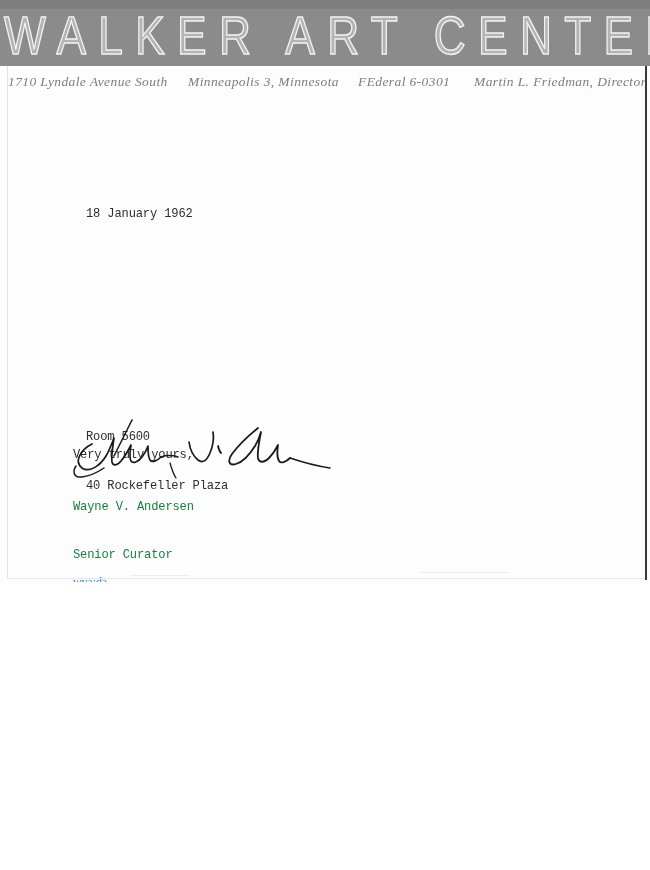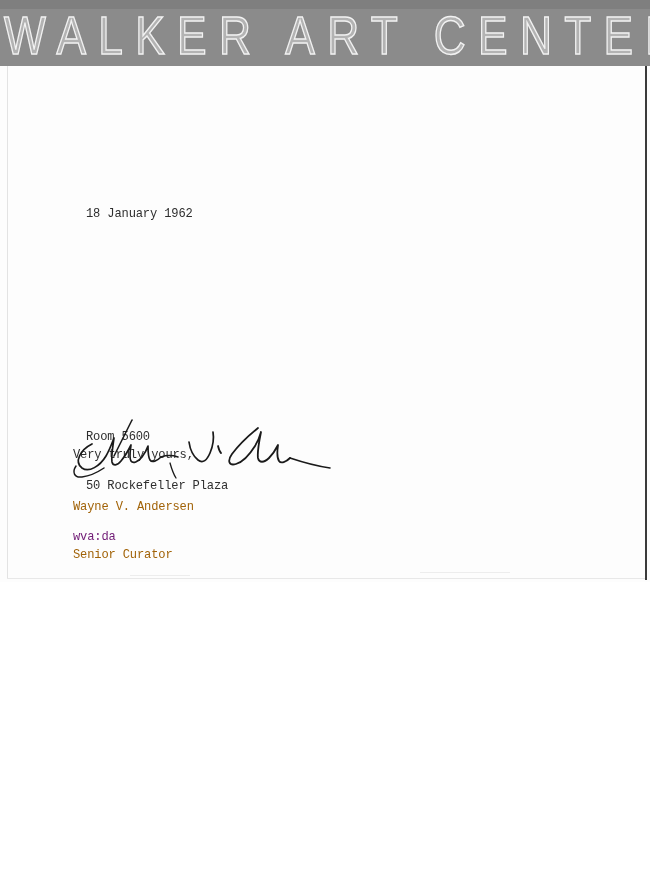--- a/index.html
+++ b/index.html
@@ -140,32 +140,32 @@
     letter-spacing: -0.15px;
     white-space: pre;
   }
   .sig-name-block {
     position: absolute;
     left: 73px;
     top: 466px;
     font-family: "Liberation Mono", monospace;
     font-size: 12.1px;
     line-height: 16.3px;
-    color: #a16207;
+    color: #15803d;
     letter-spacing: -0.15px;
     white-space: pre;
   }
   .initials-block {
     position: absolute;
     left: 73px;
-    top: 496px;
-    font-family: Liberation Mono, monospace;
-    font-size: 12.1px;
-    line-height: 16.3px;
-    color: #701a75;
+    top: 541px;
+    font-family: Liberation Serif, serif;
+    font-size: 12.1px;
+    line-height: 16.3px;
+    color: #3b82f6;
     letter-spacing: -0.15px;
     white-space: pre;
   }
 
   
   .signature {
     position: absolute;
     left: 62px;
     top: 418px;
     width: 290px;
@@ -177,32 +177,38 @@
 </head>
 <body>
 
 <div class="scan-page">
 
   <div class="letterhead">
     <div class="letterhead-topstrip"></div>
     <div class="letterhead-title">WALKER ART CENTER</div>
   </div>
 
+  <div class="letterhead-address">
+    <span class="addr-seg addr-street">1710 Lyndale Avenue South</span>
+    <span class="addr-seg addr-city">Minneapolis 3, Minnesota</span>
+    <span class="addr-seg addr-phone">FEderal 6-0301</span>
+    <span class="addr-seg addr-dir">Martin L. Friedman, Director</span>
+  </div>
 
   <div class="letter-body">
 
     <div class="block">
       <span class="line">18 January 1962</span>
     </div>
 
     <div class="gap-md"></div>
 
     <div class="block">
       <span class="line">Room 5600</span>
-      <span class="line">50 Rockefeller Plaza</span>
+      <span class="line">40 Rockefeller Plaza</span>
     </div>
 
     
 
     
 
     
 
     
 

